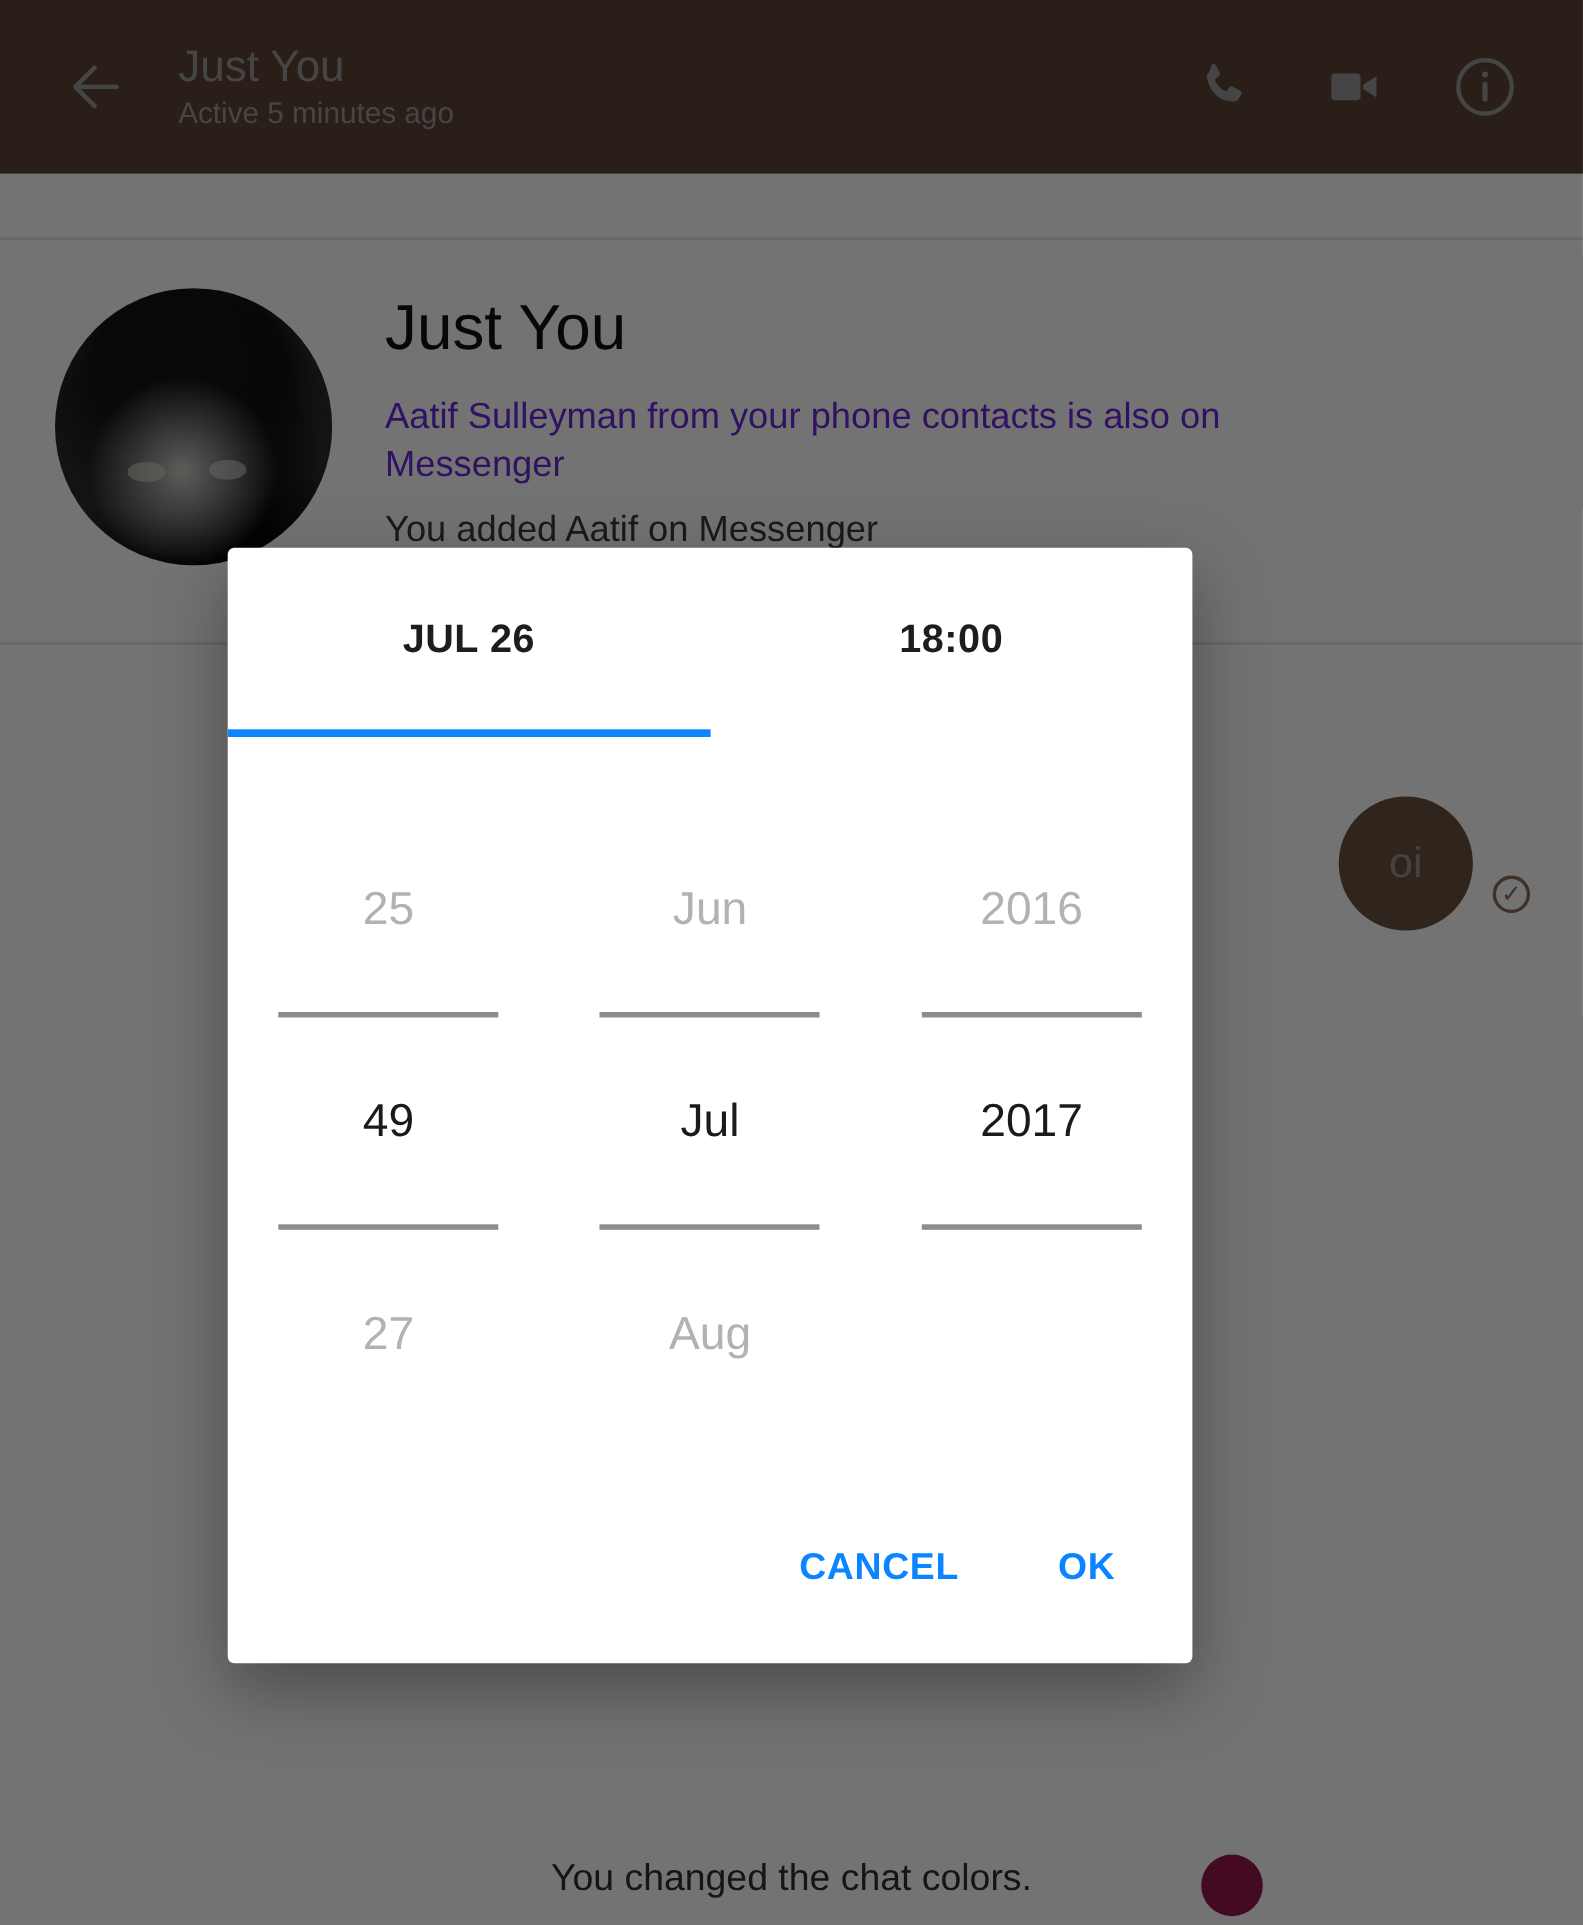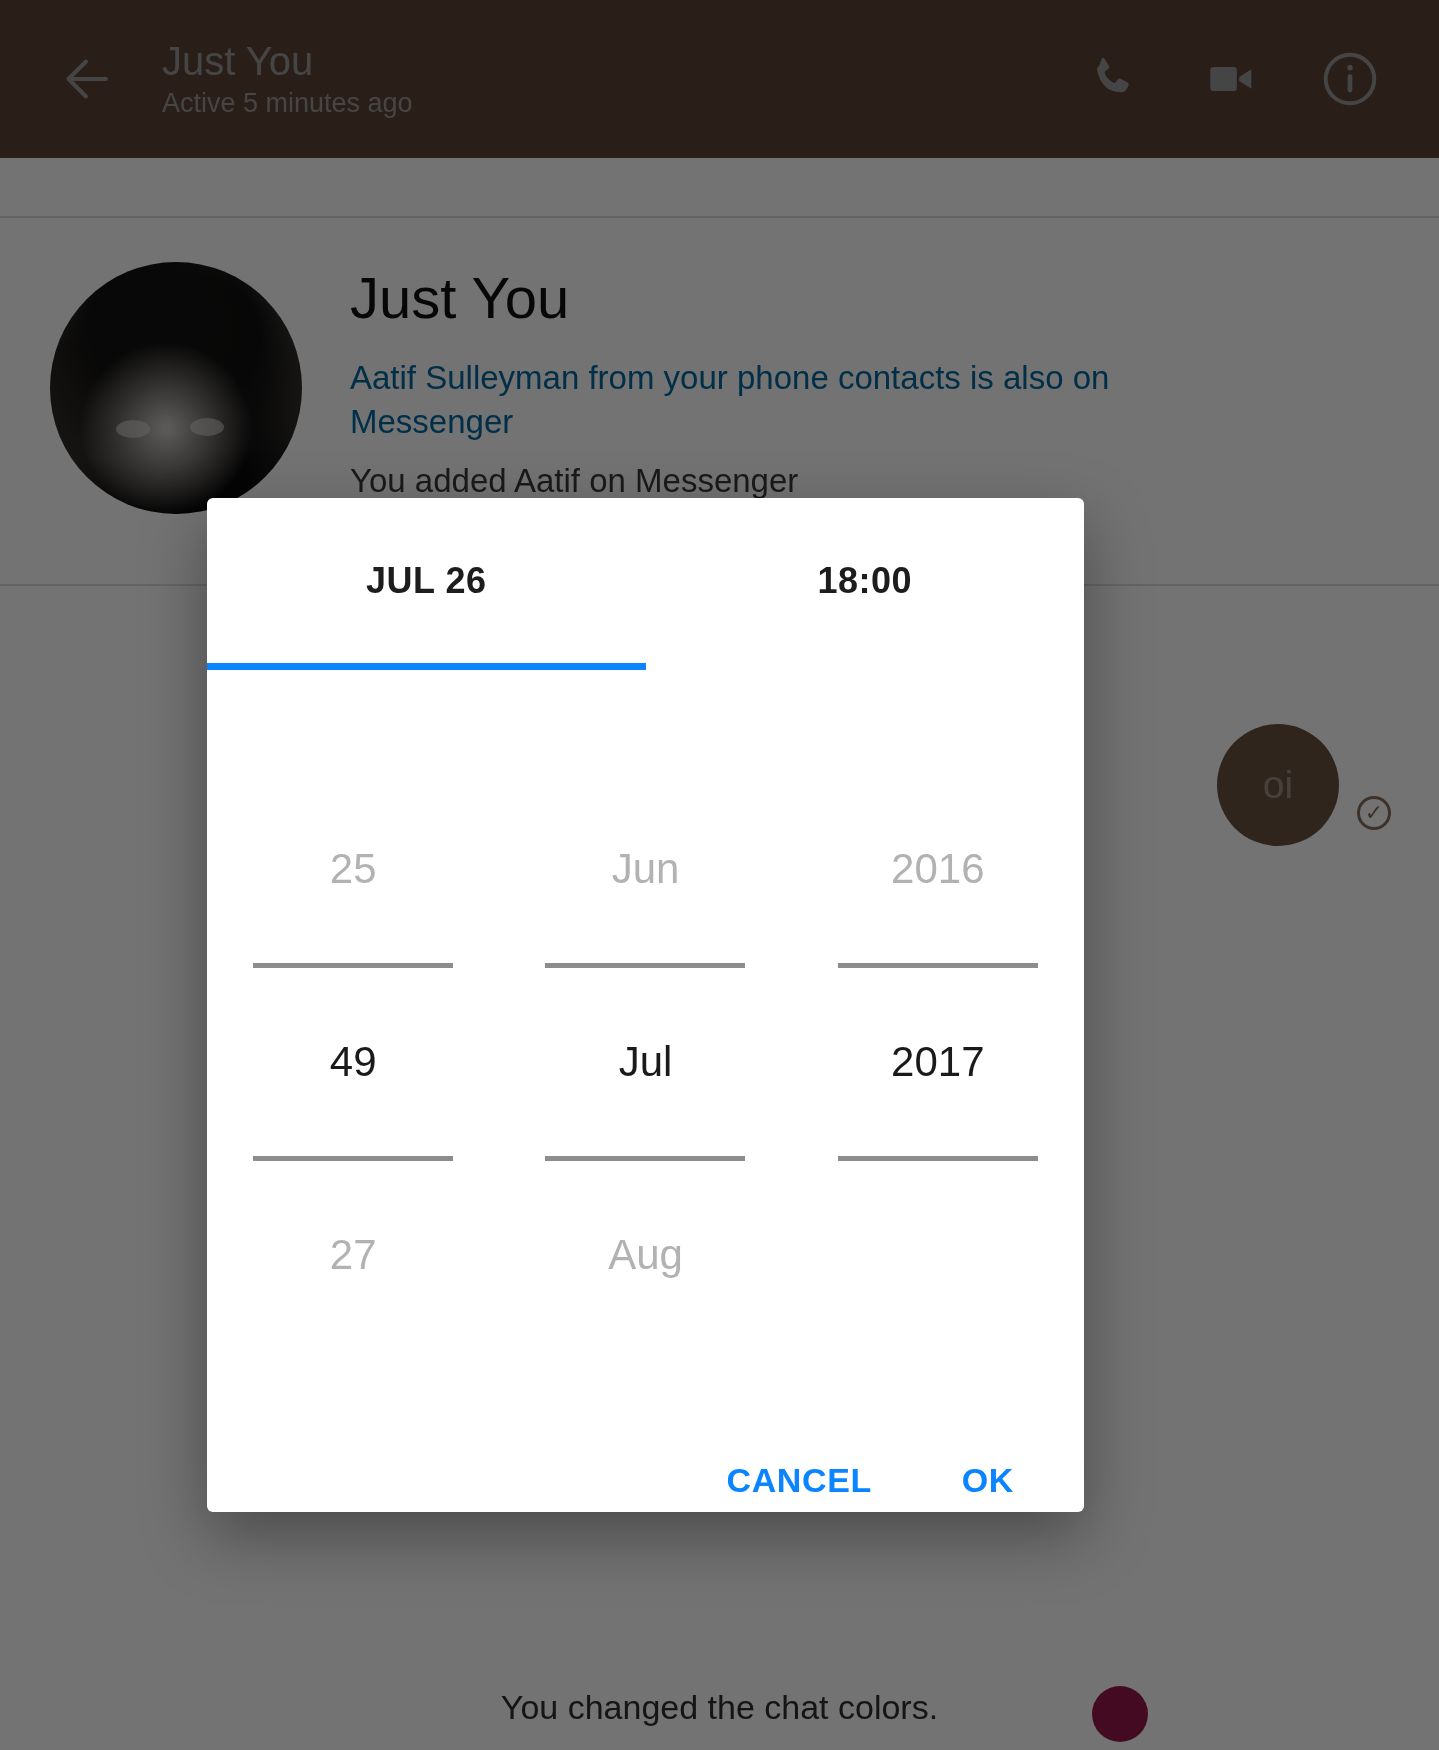--- a/index.html
+++ b/index.html
@@ -56,21 +56,21 @@
       linear-gradient(160deg, #8c8782 0%, #6e6a66 28%, #3a3734 58%, #191817 100%);
     overflow: hidden; position: relative;
   }
   .avatar .eye { position: absolute; width: 34px; height: 18px; border-radius: 50%; background: #e4e0da; opacity: .55; }
   .avatar .eye.l { left: 66px; top: 158px; }
   .avatar .eye.r { left: 140px; top: 156px; }
 
   .profile-text { margin-left: 48px; padding-top: 4px; }
   .profile-name { font-size: 58px; color: #111111; font-weight: 400; line-height: 1.1; }
   .profile-sub {
-    font-size: 33px; color: #0369a1; line-height: 1.33; margin-top: 26px;
+    font-size: 33px; color: #6d28d9; line-height: 1.33; margin-top: 26px;
     max-width: 880px; font-weight: 400;
   }
   .profile-sub2 { font-size: 33px; color: #3a3a3a; margin-top: 18px; font-weight: 400; }
 
   .bubble-row { position: absolute; right: 48px; top: 566px; display: flex; align-items: flex-start; }
   .bubble {
     width: 122px; height: 122px; border-radius: 50%;
     background: #6b5241; color: #9e9086;
     display: flex; align-items: center; justify-content: center;
     font-size: 39px;
@@ -95,21 +95,20 @@
   #scrim { position: absolute; inset: 0; background: rgba(0,0,0,0.55); }
 
   
   #dialog {
     position: absolute; left: 207px; top: 498px;
     width: 877px; height: 1014px;
     background: #ffffff; border-radius: 6px;
     box-shadow: 0 24px 64px rgba(0,0,0,0.35);
     display: flex; flex-direction: column;
     overflow: hidden;
-    gap: 43px;
   }
 
   .tabbar { position: relative; height: 172px; display: flex; flex-shrink: 0; }
   .tab {
     flex: 1 1 0; display: flex; align-items: center; justify-content: center;
     font-size: 36px; font-weight: 700; letter-spacing: 0.5px; color: #1d1d1d;
     padding-bottom: 6px;
   }
   .tab.inactive { color: #1d1d1d; }
   .tab-indicator {

